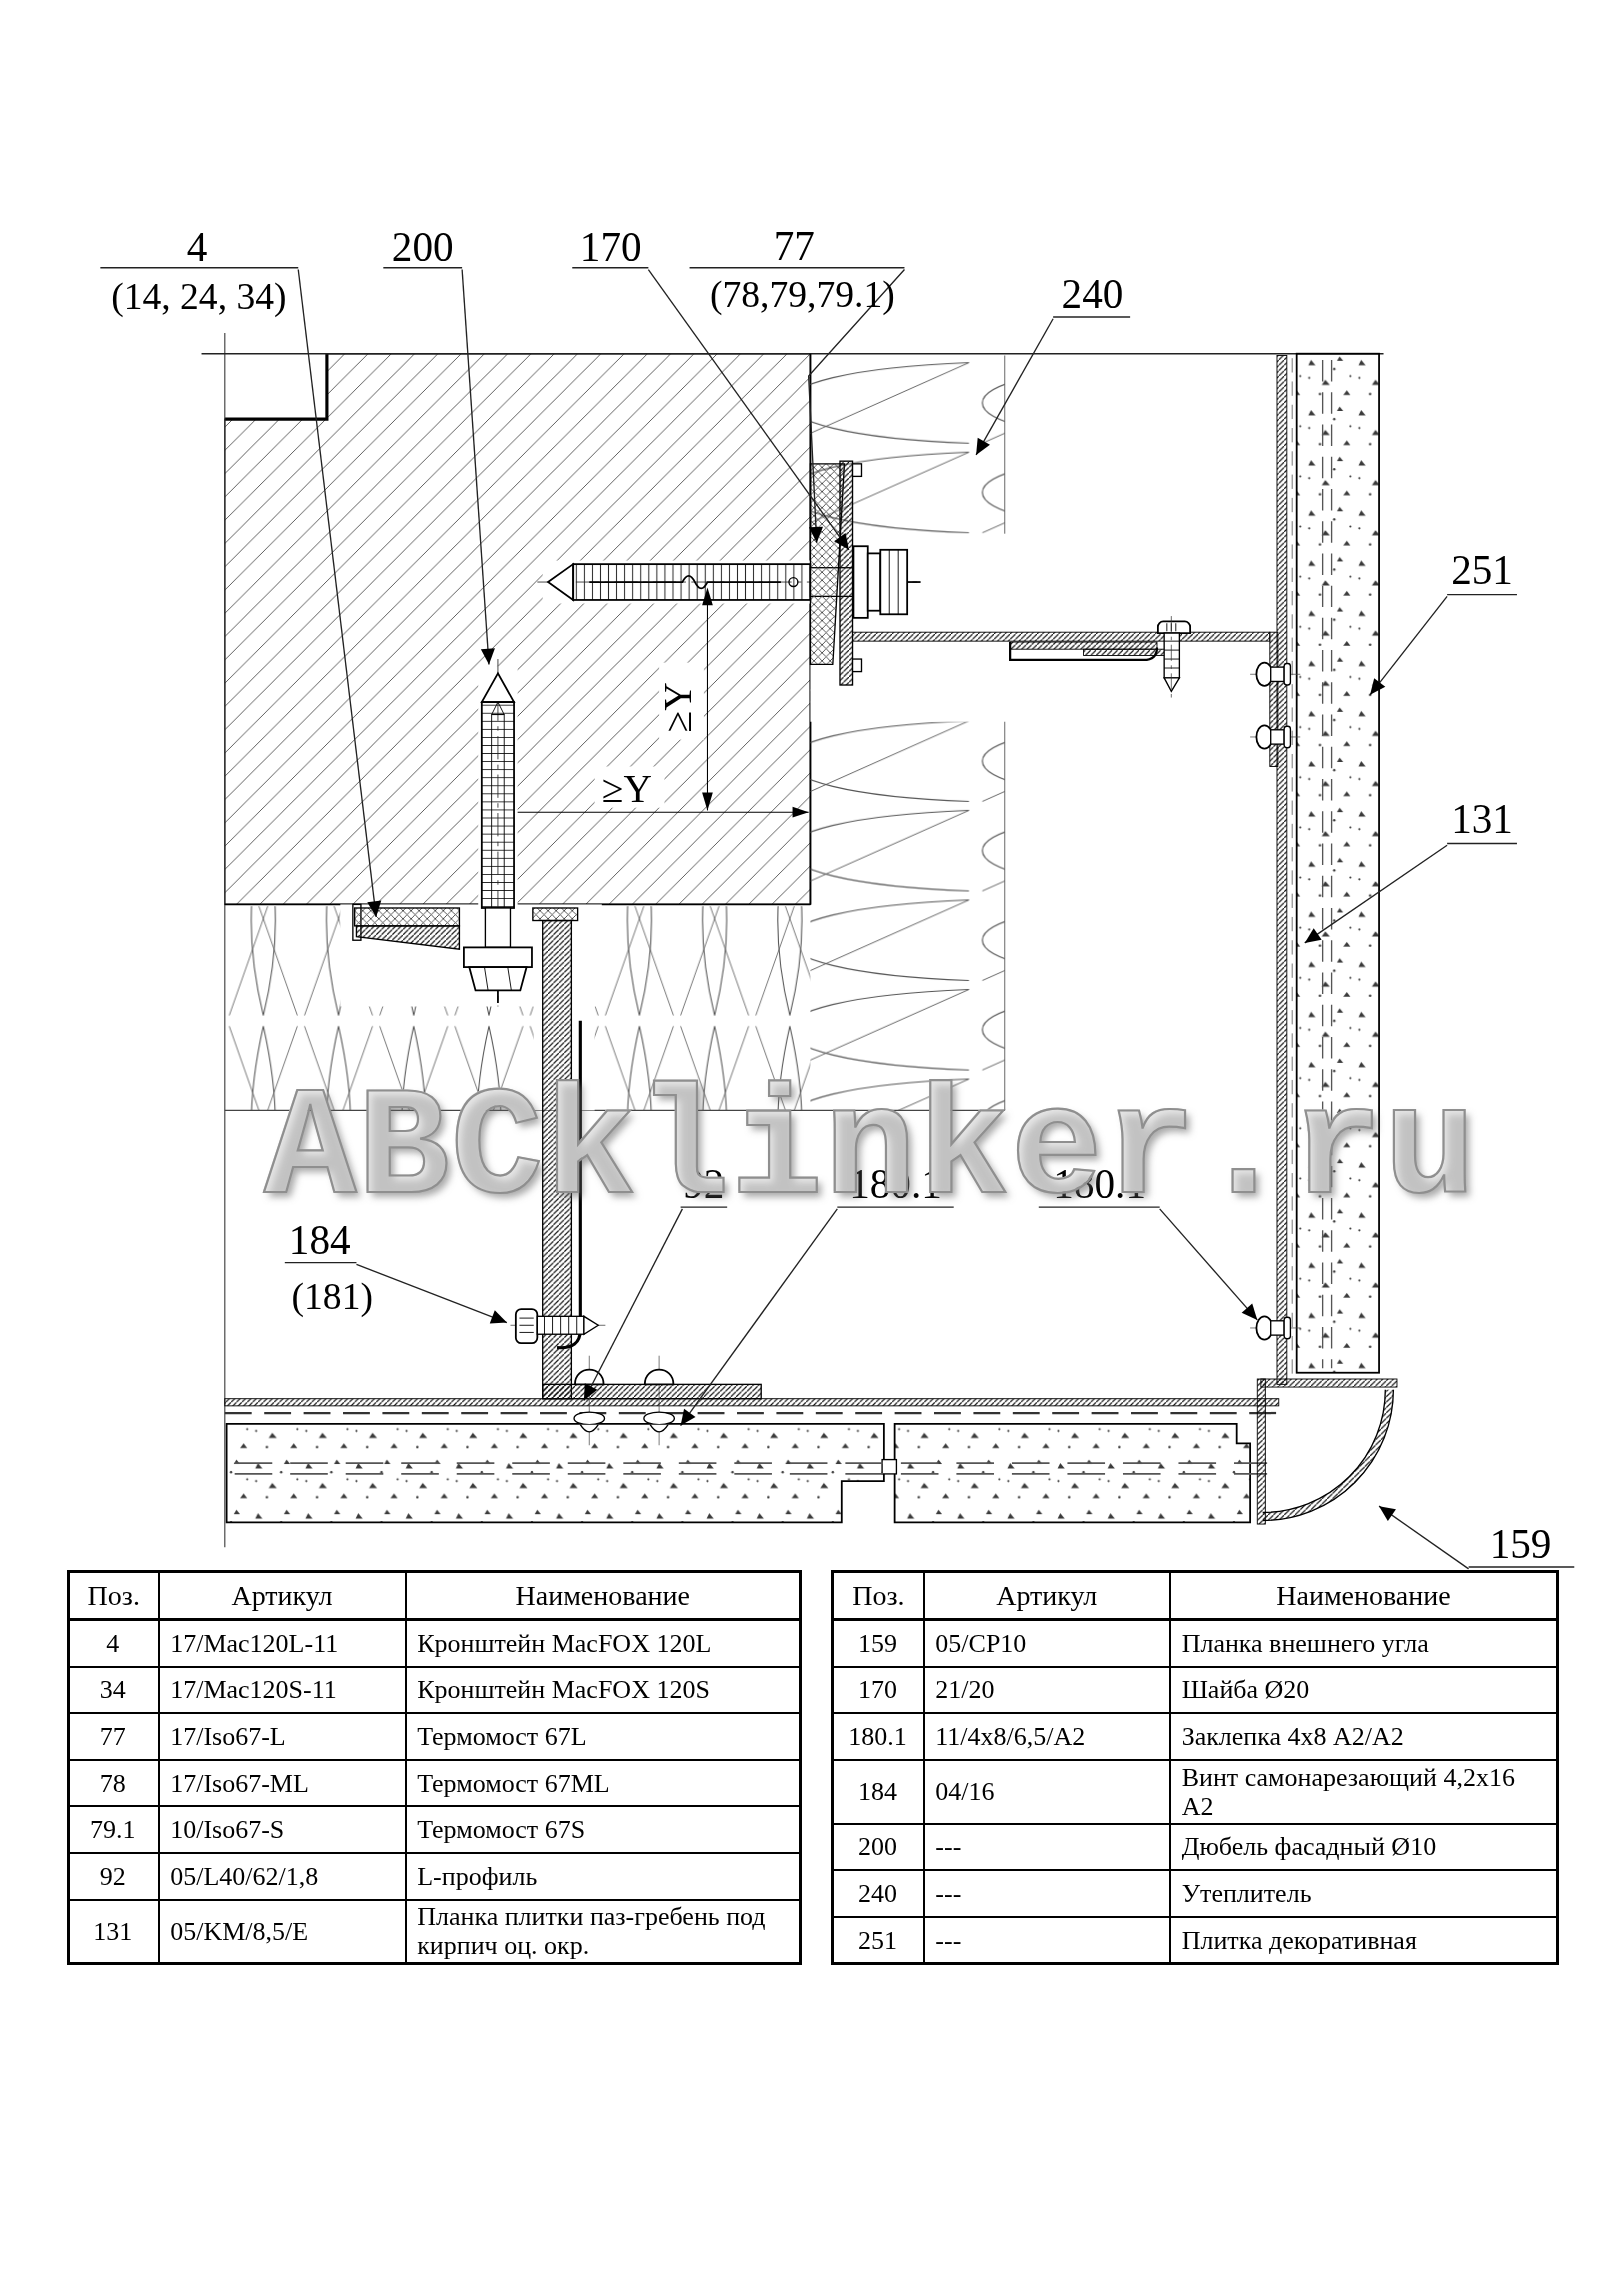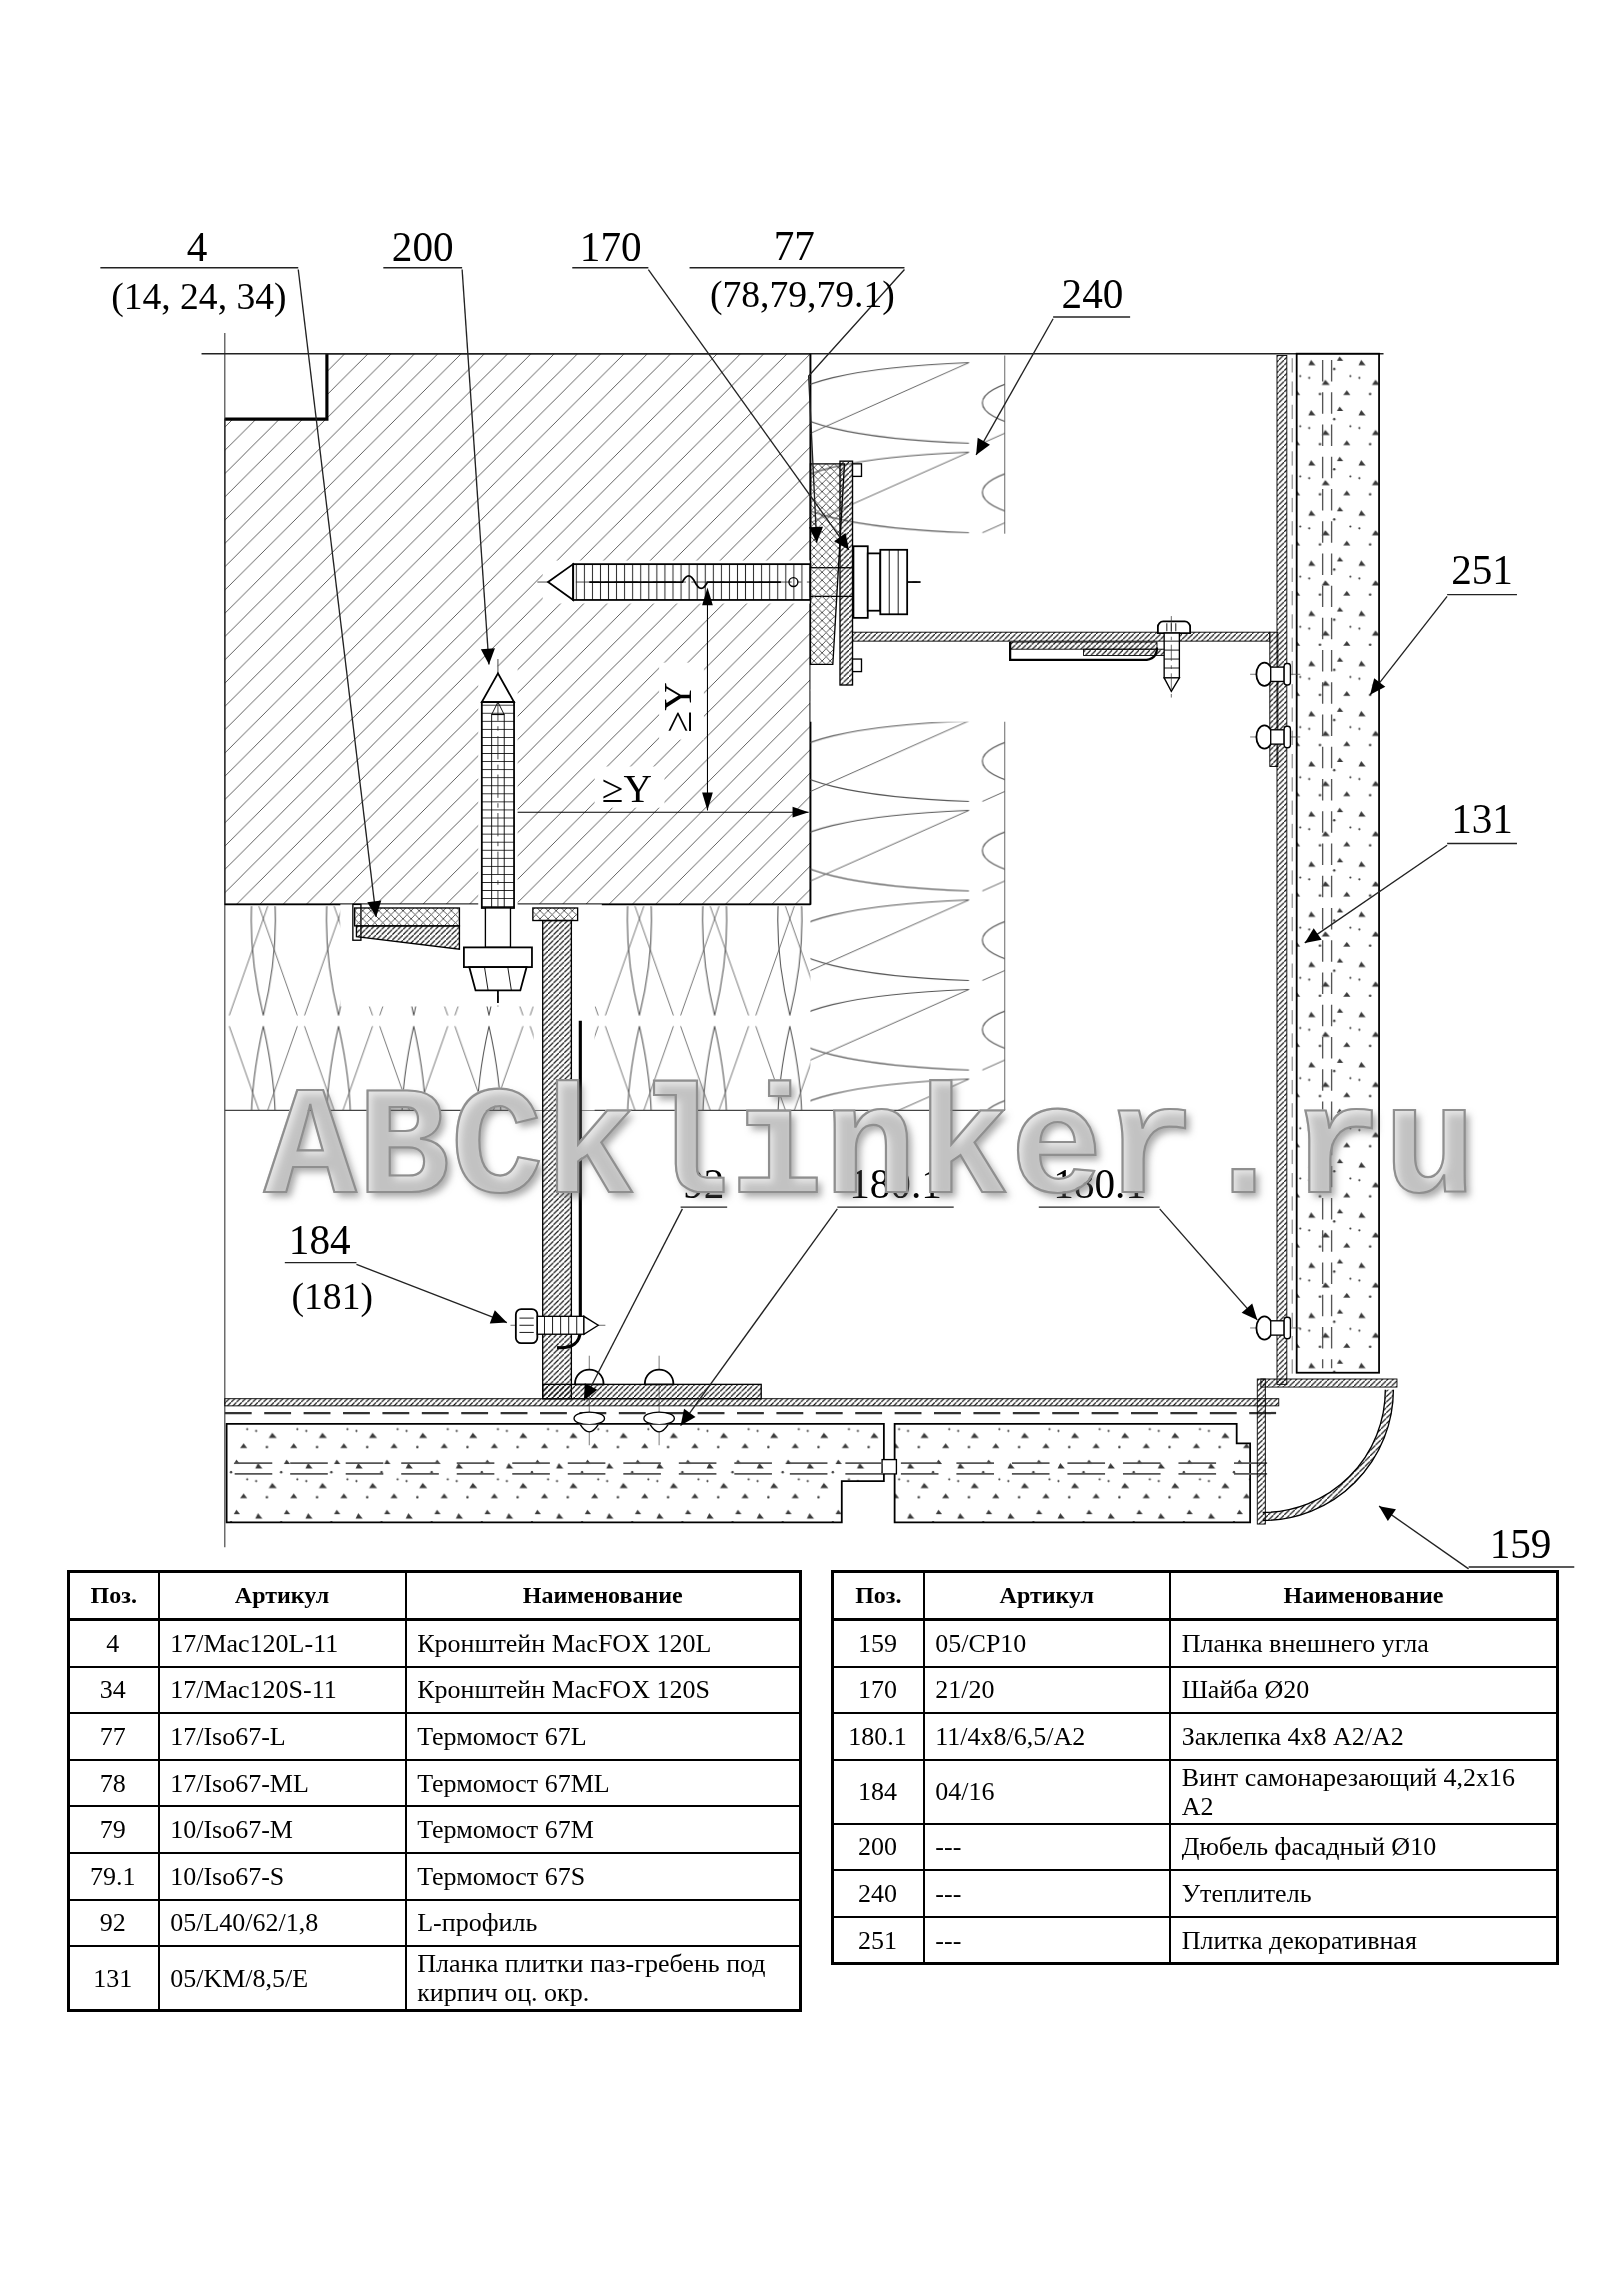--- a/index.html
+++ b/index.html
@@ -12,21 +12,21 @@
   .watermark{position:absolute;left:264px;top:1064px;width:1272px;
     font-family:Liberation Mono, monospace;font-weight:700;font-size:154px;
     letter-spacing:0.9px;color:rgba(255,255,255,0.42);
     -webkit-text-stroke:2.2px #8f8f8f;
     text-shadow:4.5px 5.4px 7.2px rgba(100,100,100,0.55), -0.9px -0.9px 0 #d5d5d5;
     white-space:nowrap;z-index:5;pointer-events:none;}
   table.parts{position:absolute;border-collapse:collapse;background:#fff;
     font-size:26px;color:#000;table-layout:fixed;z-index:6;}
   table.parts,table.parts th,table.parts td{border:2.2px solid #000;}
   table.parts{border-width:3.6px;}
-  table.parts th{border-bottom-width:3.6px;font-weight:bold;font-size:24px;
+  table.parts th{border-bottom-width:3.6px;font-weight:normal;font-size:28px;
     height:45px;text-align:center;padding:0 5.4px;margin-top:36px;}
   table.parts td{height:41px;padding:1.8px 5.4px 1.8px 10.7px;line-height:1.12;}
   table.parts td.c0{text-align:center;padding-left:3.6px;}
   #t-left{left:67px;top:1570px;width:735px;}
   #t-right{left:831px;top:1570px;width:728px;}
 </style>
 </head>
 <body>
 
 <div class="page">
@@ -318,25 +318,20 @@
           <td class="c0">77</td>
           <td class="c1">17/Iso67-L</td>
           <td class="c2">Термомост 67L</td>
         </tr>
         <tr>
           <td class="c0">78</td>
           <td class="c1">17/Iso67-ML</td>
           <td class="c2">Термомост 67ML</td>
         </tr>
         <tr>
-          <td class="c0">79</td>
-          <td class="c1">10/Iso67-M</td>
-          <td class="c2">Термомост 67M</td>
-        </tr>
-        <tr>
           <td class="c0">79.1</td>
           <td class="c1">10/Iso67-S</td>
           <td class="c2">Термомост 67S</td>
         </tr>
         <tr>
           <td class="c0">92</td>
           <td class="c1">05/L40/62/1,8</td>
           <td class="c2">L-профиль</td>
         </tr>
         <tr>

